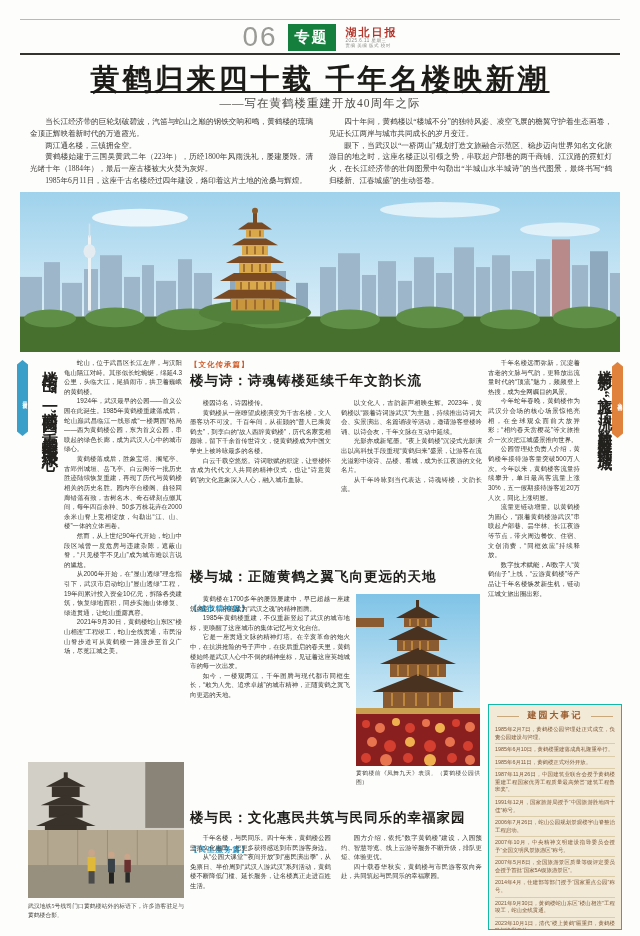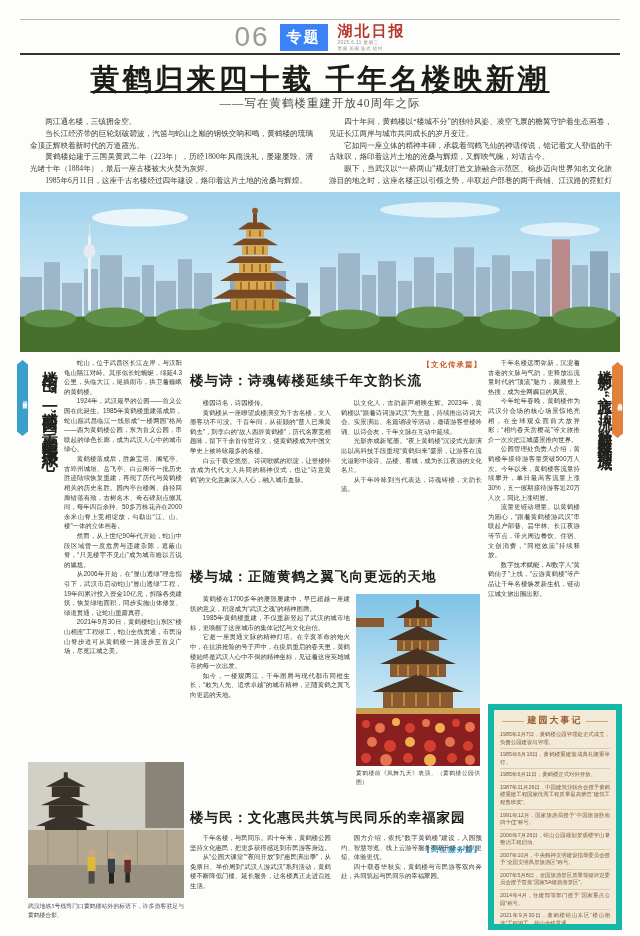--- a/index.html
+++ b/index.html
@@ -5,25 +5,25 @@
   * { margin:0; padding:0; box-sizing:border-box; }
   html,body { background:#ececea; font-family:"Liberation Sans",sans-serif; }
   .page { position:relative; width:640px; height:936px; margin:0 auto; background:#fdfdfc;
           box-shadow:0 0 8px rgba(0,0,0,.25); overflow:hidden; }
 
   
   .top-rule { position:absolute; left:20px; right:20px; top:19px; border-top:1px solid #b9b9b6; }
   .header-row { position:absolute; left:20px; right:20px; top:22px; height:30px;
                 display:flex; align-items:center; justify-content:center; gap:10px; }
   .page-num { font-size:28px; font-weight:300; color:#9a9a97; letter-spacing:2px; }
-  .section-box { background:#3b82f6; color:#fff; font-weight:700; font-size:15px;
+  .section-box { background:#15803d; color:#fff; font-weight:700; font-size:15px;
                  padding:4px 7px; letter-spacing:2px; }
   .masthead { display:flex; flex-direction:column; line-height:1.15; }
   .masthead-name { color:#b5352b; font-family:"Liberation Serif",serif; font-weight:700;
-                   font-size:15px; letter-spacing:2px; }
+                   font-size:11px; letter-spacing:2px; }
   .masthead-meta { font-size:4.5px; color:#8a8a86; letter-spacing:.5px; }
   .header-rule { position:absolute; left:20px; right:20px; top:53px; border-top:2.5px solid #35332e; }
 
   
   .main-headline { position:absolute; left:0; right:0; top:60px; text-align:center;
                    font-size:29px; font-weight:900; color:#1c1b18; letter-spacing:3px;
                    font-family:"Liberation Sans",sans-serif;text-decoration:underline; }
   .sub-headline { position:absolute; left:0; right:0; top:96px; text-align:center;
                   font-size:11.5px; color:#4c4a45; letter-spacing:1px;
                   font-family:"Liberation Serif",serif; }
@@ -54,36 +54,36 @@
   .vh-left { left:30px; top:358px; height:410px; width:30px; font-size:16px; }
   .vh-right { left:582px; top:358px; height:238px; width:32px; font-size:14.5px; }
   .left-body { position:absolute; left:64px; top:358px; width:118px; height:400px; }
   .left-photo { position:absolute; left:28px; top:762px; width:156px; height:136px; overflow:hidden; }
   .left-photo svg { display:block; width:100%; height:100%; }
   .photo-caption { font-size:5.8px; line-height:1.5; color:#4a4843; text-align:justify;
                    font-family:"Liberation Serif",serif; }
   .cap-left { position:absolute; left:28px; top:902px; width:156px; }
 
   
-  .mid-tag { position:absolute; left:190px; width:292px; text-align:right; font-size:7.5px;
+  .mid-tag { position:absolute; left:190px; width:292px; text-align:left; font-size:7.5px;
              font-weight:700; letter-spacing:1px; }
   .tag-orange { color:#cf5c28; }
   .tag-blue { color:#2b9ccc;margin-top:48px; }
   .mid-headline { position:absolute; left:190px; width:292px; text-align:left;
                   font-size:13.5px; font-weight:900; color:#1e1d1a; letter-spacing:1px; }
   .body-cols2 { position:absolute; left:190px; width:292px; column-count:2; column-gap:10px; }
   .cheng-body { position:absolute; left:190px; top:594px; width:160px; height:200px; }
   .mid-photo { position:absolute; left:356px; top:594px; width:124px; height:172px; overflow:hidden; }
   .mid-photo svg { display:block; width:100%; height:100%; }
   .cap-mid { position:absolute; left:356px; top:769px; width:124px; }
 
   
   .right-body { position:absolute; left:488px; top:358px; width:92px; height:340px; }
   .timeline { position:absolute; left:488px; top:704px; width:134px; height:226px;
-              background:#f2e9d6; border:6px solid #14b8a6; padding:4px 6px; overflow:hidden; }
+              background:#f2e9d6; border:1px solid #14b8a6; padding:4px 6px; overflow:hidden; }
   .timeline-title { text-align:center; font-size:9px; font-weight:700; color:#9a5b2d;
                     letter-spacing:2px; margin-bottom:2px; position:relative; }
   .timeline-title:before, .timeline-title:after { content:""; position:absolute; top:50%; width:22px;
                     border-top:1px solid #c9a87c; }
   .timeline-title:before { left:2px; } .timeline-title:after { right:2px; }
   .tl-entry { font-size:5.4px; line-height:1.4; color:#7a5636; text-align:justify;
               padding:2px 0; border-bottom:1px solid #dccdaa; }
 </style>
 </head>
 <body>
@@ -99,26 +99,25 @@
       <span class="masthead-meta">2025.6.11 星期三</span>
       <span class="masthead-meta">责编 美编 版式 校对</span>
     </span>
   </div>
   <div class="header-rule"></div>
 
   <div class="main-headline">黄鹤归来四十载  千年名楼映新潮</div>
   <div class="sub-headline">——写在黄鹤楼重建开放40周年之际</div>
 
   <div class="intro">
+      <div class="para">当长江经济带的巨轮划破碧波，汽笛与蛇山之巅的钢铁交响和鸣，黄鹤楼的琉璃金顶正辉映着新时代的万道霞光。</div>
       <div class="para">两江通名楼，三镇拥金空。</div>
-      <div class="para">当长江经济带的巨轮划破碧波，汽笛与蛇山之巅的钢铁交响和鸣，黄鹤楼的琉璃金顶正辉映着新时代的万道霞光。</div>
       <div class="para">黄鹤楼始建于三国吴黄武二年（223年），历经1800年风雨洗礼，屡建屡毁。清光绪十年（1884年），最后一座古楼被大火焚为灰烬。</div>
       <div class="para">1985年6月11日，这座千古名楼经过四年建设，烙印着这片土地的沧桑与辉煌。</div>
       <div class="para">四十年间，黄鹤楼以“楼城不分”的独特风姿、凌空飞展的檐翼守护着生态画卷，见证长江两岸与城市共同成长的岁月变迁。</div>
-      <div class="para">它如同一座立体的精神丰碑，承载着驾鹤飞仙的神话传说，铭记着文人登临的千古咏叹，烙印着这片土地的沧桑与辉煌，又辉映气魄，对话古今。</div>
       <div class="para">眼下，当武汉以“一桥两山”规划打造文旅融合示范区、稳步迈向世界知名文化旅游目的地之时，这座名楼正以引领之势，串联起户部巷的两千商铺、江汉路的霓虹灯火，在长江经济带的壮阔图景中勾勒出“半城山水半城诗”的当代图景，最终书写“鹤归楼新、江春城盛”的生动答卷。</div>
     </div>
 
   <div class="hero">
     <svg viewBox="0 0 600 162" preserveAspectRatio="none">
       <defs>
         <linearGradient id="sky" x1="0" y1="0" x2="0" y2="1">
           <stop offset="0" stop-color="#9fd2ec"></stop>
             <stop offset="1" stop-color="#e9f5fb"></stop>
         </linearGradient>

